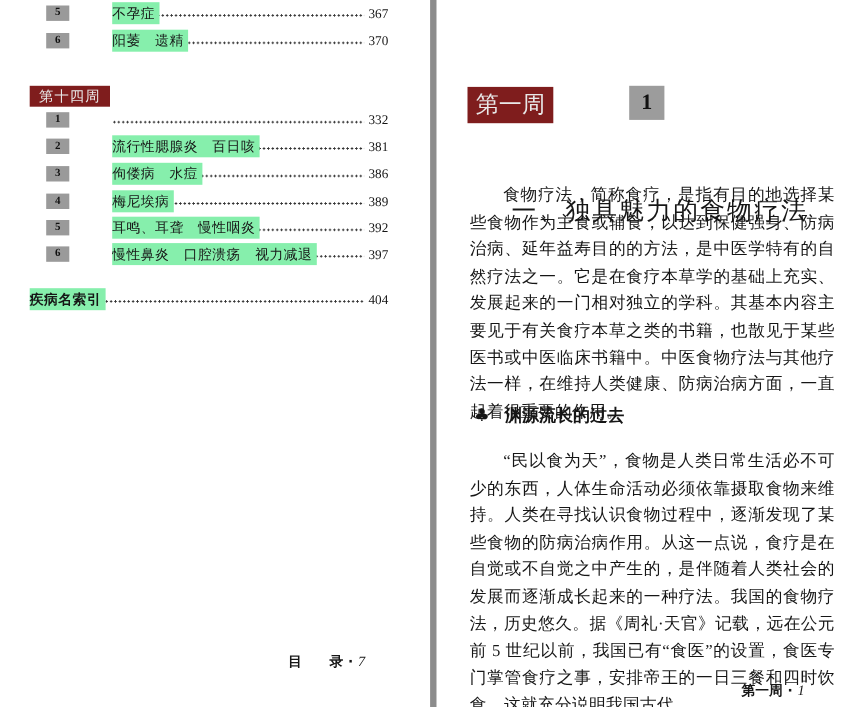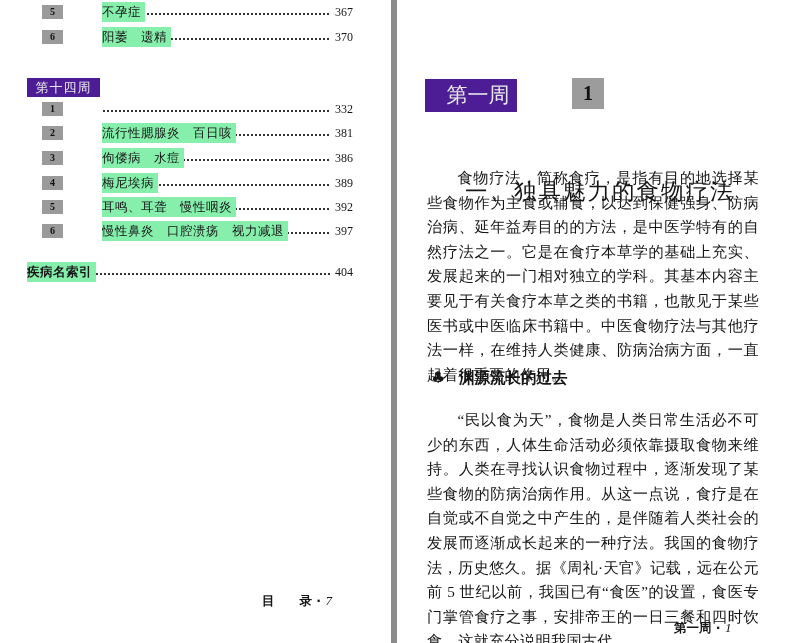--- a/index.html
+++ b/index.html
@@ -31,37 +31,37 @@
     border-bottom:none;
     background-image:radial-gradient(circle, #333 0.8px, transparent 1px);
     background-size:4px 4px; background-repeat:repeat-x; background-position:0 10px;
   }
   .toc-page {
     position:absolute; right:38px; top:0; height:20px; line-height:20px;
     font-size:12px; background:#fff; padding-left:4px;
     font-family:"Liberation Serif", serif;
   }
   .week-box {
-    position:absolute; background:#4c1d95; color:#e8e8e8;
+    position:absolute; background:#7f1d1d; color:#e8e8e8;
     font-family:"Liberation Serif", serif;
   }
   #left-week-box { left:27px; top:78px; width:73px; height:19px; font-size:13px; line-height:19px; text-align:center; letter-spacing:1px; }
   #index-row .toc-title { left:27px; font-weight:bold; font-size:12.5px; }
   #index-row .toc-dots { left:27px; }
 
   .page-footer {
     position:absolute; font-size:12.5px; font-weight:bold;
     font-family:"DejaVu Sans", sans-serif; white-space:pre;
   }
   .page-footer .num { font-style:italic; font-weight:normal; font-family:"Liberation Serif", serif; font-size:13px; }
   #left-footer { left:262px; top:593px; }
   #right-footer { left:277px; top:620px; }
 
   
-  #right-week-box { left:28px; top:79px; width:78px; height:33px; font-size:21px; line-height:33px; text-align:center;padding-left:14px; }
+  #right-week-box { left:28px; top:79px; width:78px; height:33px; font-size:21px; line-height:33px; text-align:center; }
   #chapter-badge {
     position:absolute; left:175px; top:78px; width:32px; height:31px;
     background:#9c9c9c; color:#111; font-size:20px; font-weight:bold;
     text-align:center; line-height:31px; font-family:"Liberation Serif", serif;
   }
   #chapter-title {
     position:absolute; left:68px; top:139px; font-size:22.5px; letter-spacing:2px;
     font-family:"DejaVu Serif", serif; white-space:nowrap;margin-top:37px;
   }
   .para {

